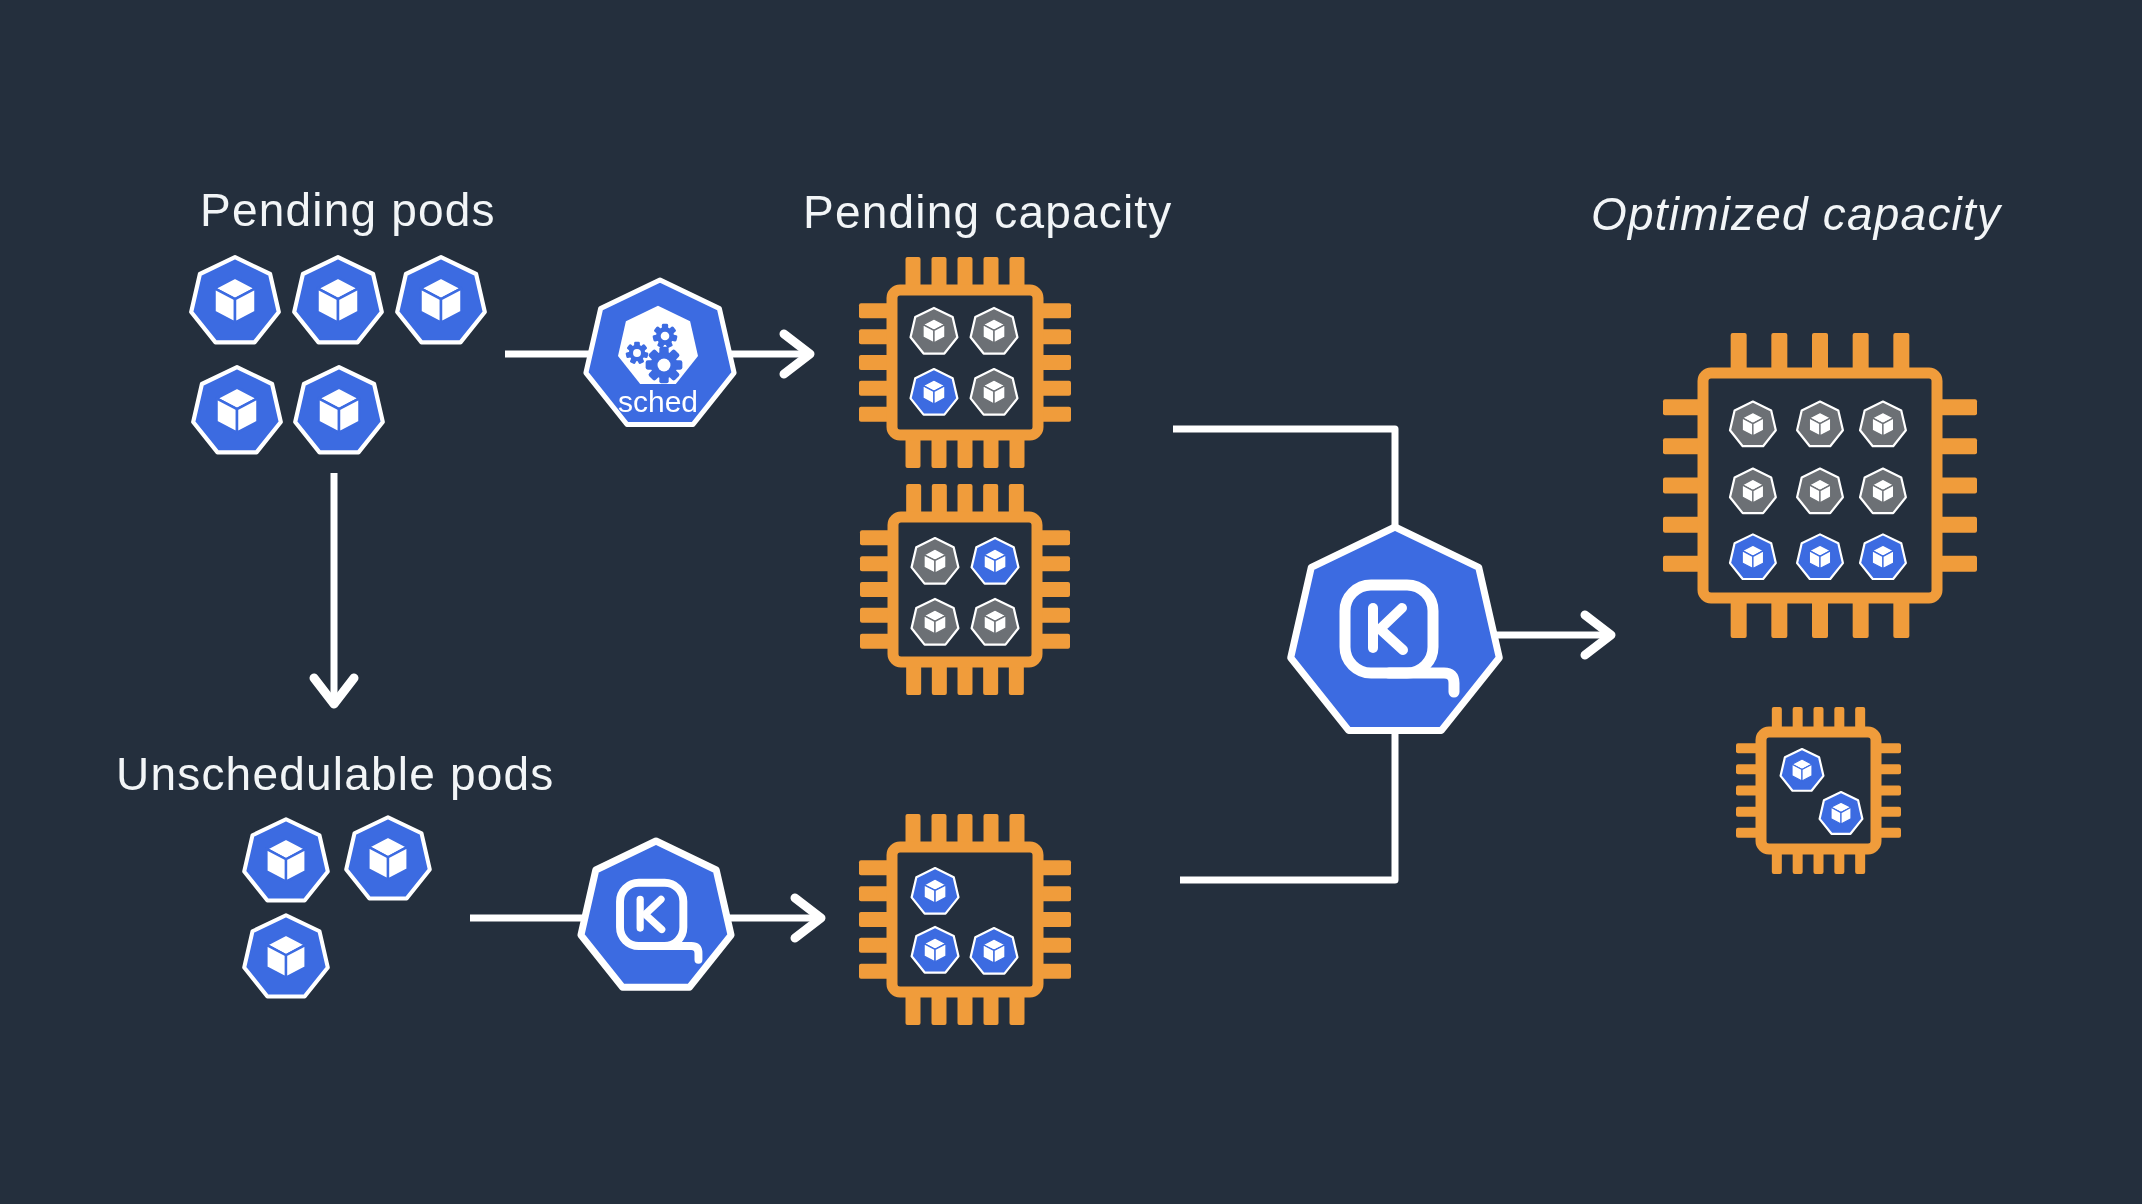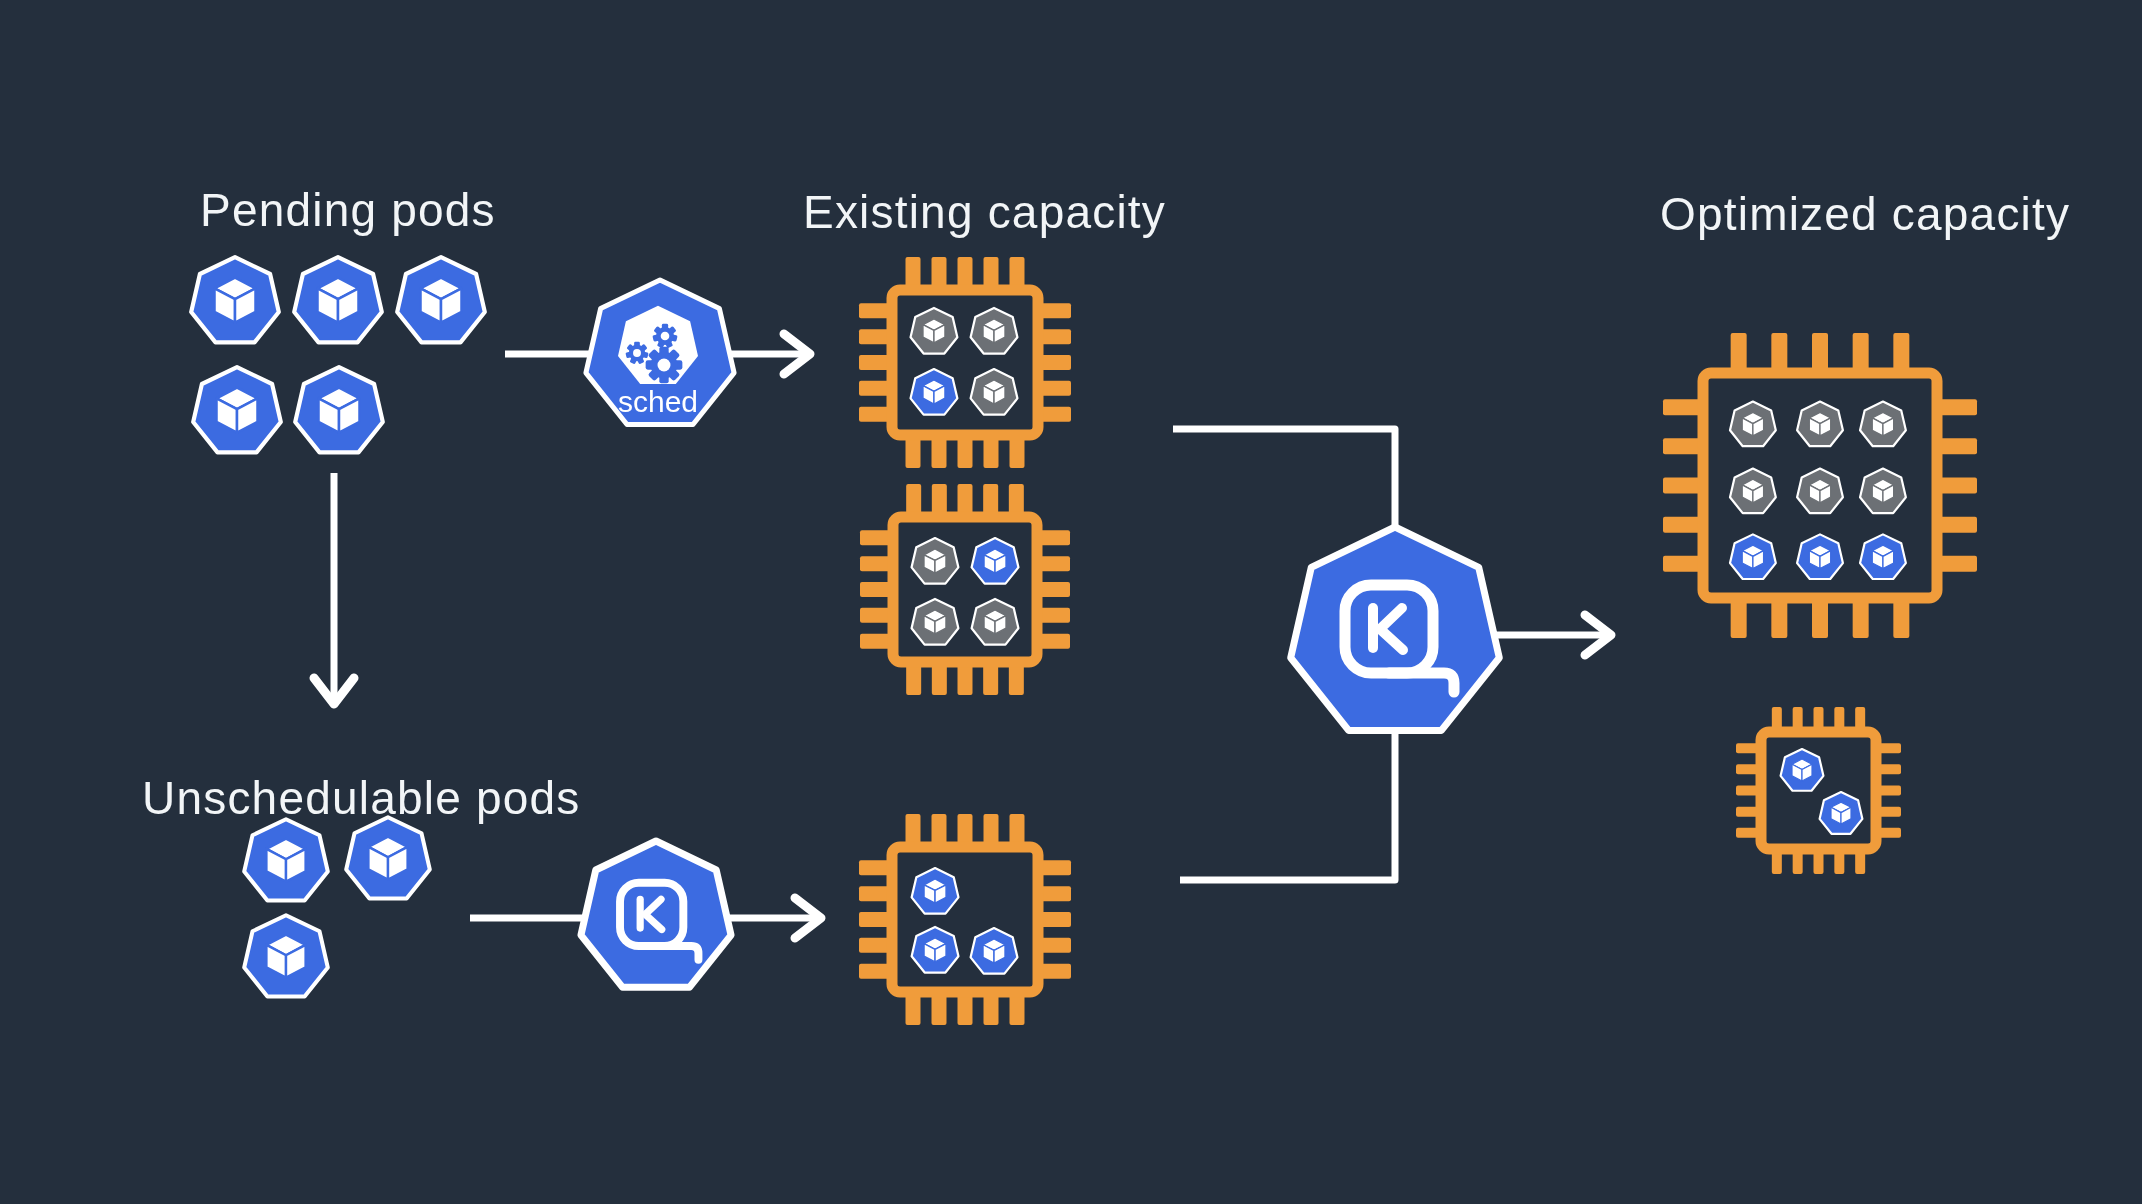--- a/index.html
+++ b/index.html
@@ -405,16 +405,16 @@
       <g transform="translate(1395,634) scale(1)">
         <polygon points="0.0,-107.0 83.7,-66.7 104.3,23.8 46.4,96.4 -46.4,96.4 -104.3,23.8 -83.7,-66.7" fill="#3C6BE1" stroke="#FFFFFF" stroke-width="7" stroke-linejoin="round"></polygon>
         <rect x="-50" y="-49" width="88" height="88" rx="26" fill="none" stroke="#FFFFFF" stroke-width="11"></rect>
         <path d="M -6 39 H 49 Q 59 39 59 49 V 58" fill="none" stroke="#FFFFFF" stroke-width="11" stroke-linecap="round" stroke-linejoin="round"></path>
         <path d="M -22 -26 V 14" fill="none" stroke="#FFFFFF" stroke-width="10" stroke-linecap="round"></path>
         <path d="M 7 -26 L -15 -5 L 8 16" fill="none" stroke="#FFFFFF" stroke-width="10" stroke-linecap="round" stroke-linejoin="round"></path>
       </g>
     </svg>
 
   <div class="title" style="left:200px; top:187px;">Pending pods</div>
-  <div class="title" style="left:803px; top:189px;">Existing capacity</div>
-  <div class="title" style="left:1660px; top:191px;">Optimized capacity</div>
-  <div class="title" style="left:142px; top:751px;margin-top:24px;">Unschedulable pods</div>
+  <div class="title" style="left:803px; top:189px;">Pending capacity</div>
+  <div class="title" style="left:1591px; top:191px;font-style:italic;">Optimized capacity</div>
+  <div class="title" style="left:116px; top:751px;">Unschedulable pods</div>
 </div>
 
 </body></html>

